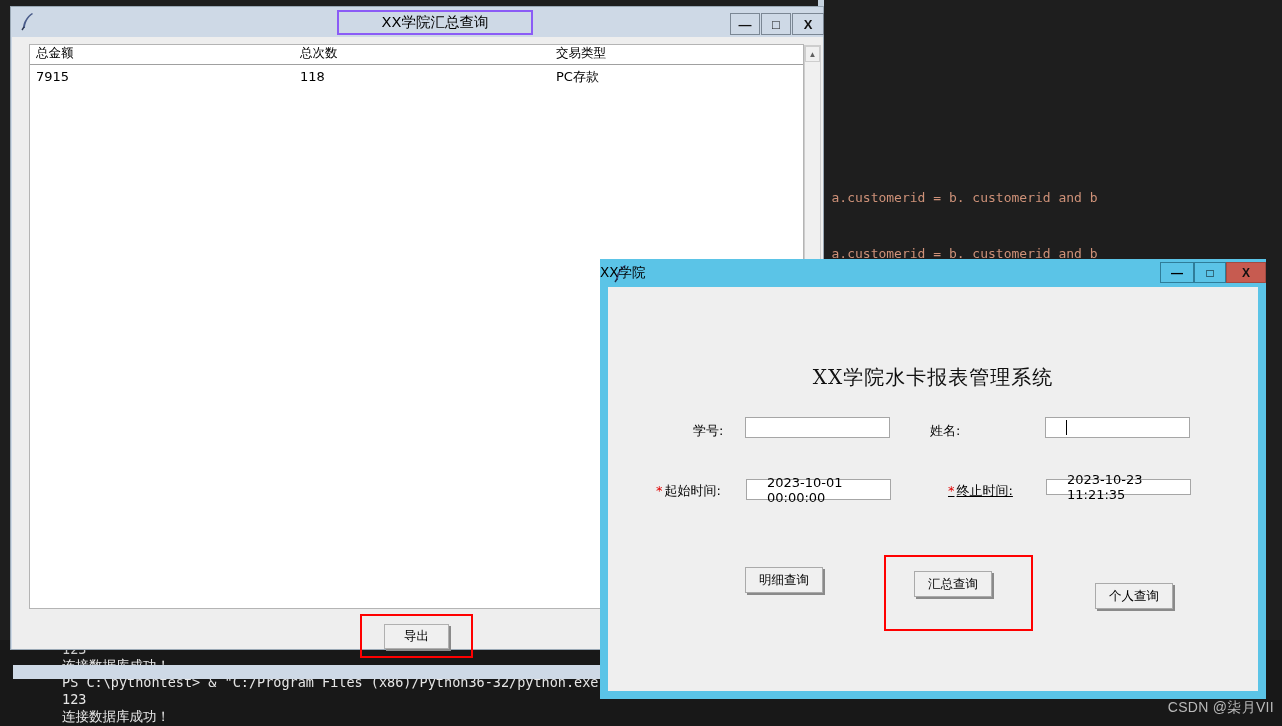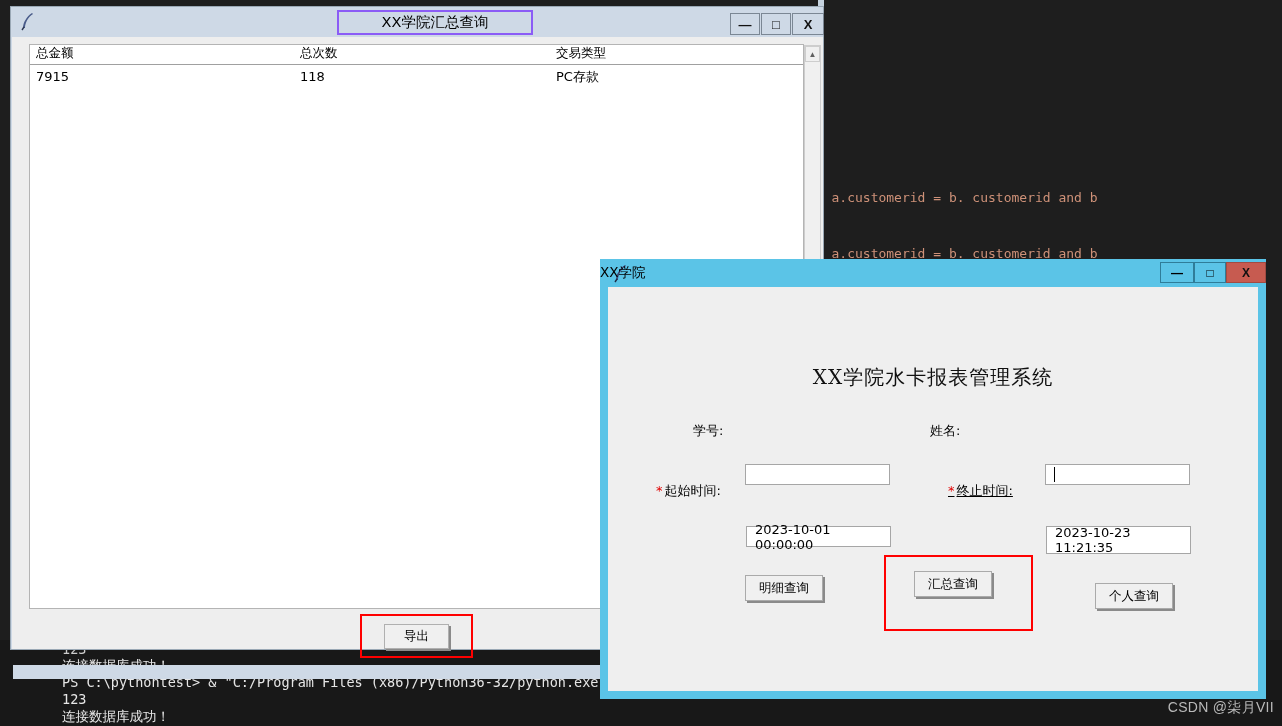--- a/index.html
+++ b/index.html
@@ -150,42 +150,42 @@
     font-family:"DejaVu Serif","Liberation Serif",serif;
     margin-top:20px;
   }
   .f-label{
     position:absolute;font-size:13px;color:#000;text-align:left;
     font-family:"DejaVu Sans","Liberation Sans",sans-serif;
   }
   .req-star{color:#e00000;margin-right:2px;}
   .f-input{
     position:absolute;background:#fff;border:1px solid #a6a6a6;box-sizing:border-box;
-    font-size:13px;color:#000;padding:1px 8px;
+    font-size:13px;color:#000;padding:1px 20px;
     font-family:"DejaVu Sans","Liberation Sans",sans-serif;
-    display:flex;align-items:center;margin-top:47px;
+    display:flex;align-items:center;
   }
   .caret{
     display:inline-block;width:1px;height:15px;background:#000;margin-right:1px;
   }
   #lbl-sid{left:85px;top:135px;width:40px;}
   #inp-sid{left:137px;top:130px;width:145px;height:21px;}
   #lbl-name{left:322px;top:135px;width:40px;}
   #inp-name{left:437px;top:130px;width:145px;height:21px;}
   #lbl-start{left:48px;top:195px;width:78px;}
   #inp-start{left:138px;top:192px;width:145px;height:21px;}
   #lbl-end{left:340px;top:195px;width:82px;text-decoration:underline;}
-  #inp-end{left:438px;top:192px;width:145px;height:28px;}
+  #inp-end{left:438px;top:192px;width:145px;height:16px;}
   .act-btn{
     position:absolute;height:26px;background:#f0f0f0;
     border:1px solid #aaaaaa;box-sizing:border-box;box-shadow:2px 2px 0 #8a8a8a;
     display:flex;align-items:center;justify-content:center;
     font-size:12.5px;color:#000;font-family:"DejaVu Sans","Liberation Sans",sans-serif;
   }
-  #btn-detail{left:137px;top:288px;width:78px;}
+  #btn-detail{left:137px;top:280px;width:78px;}
   #btn-summary{left:306px;top:284px;width:78px;}
   #btn-personal{left:487px;top:296px;width:78px;}
   #summary-hl{
     position:absolute;left:276px;top:268px;width:149px;height:76px;
     border:2px solid #ff0000;box-sizing:border-box;
   }
 </style>
 </head>
 <body>
 

